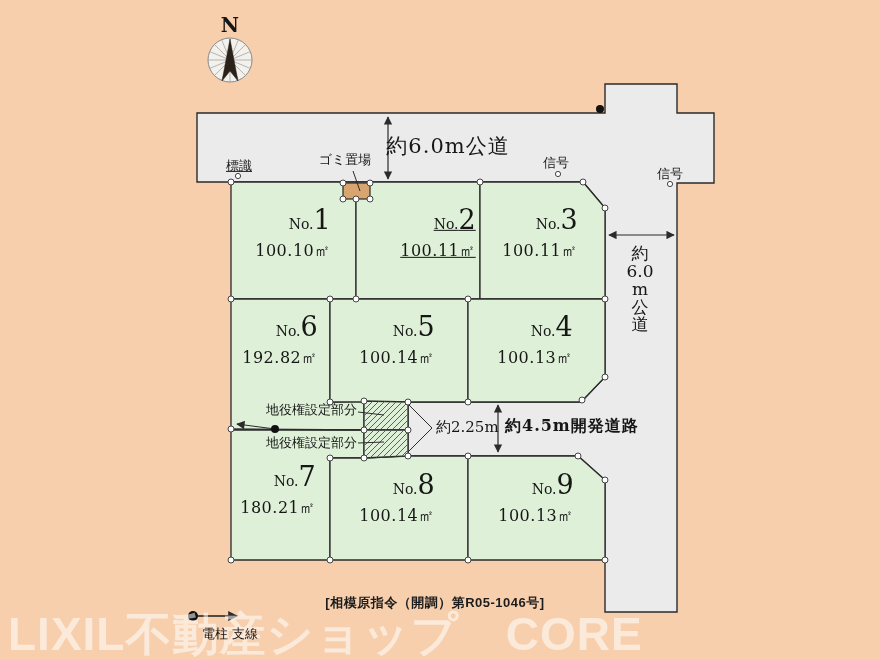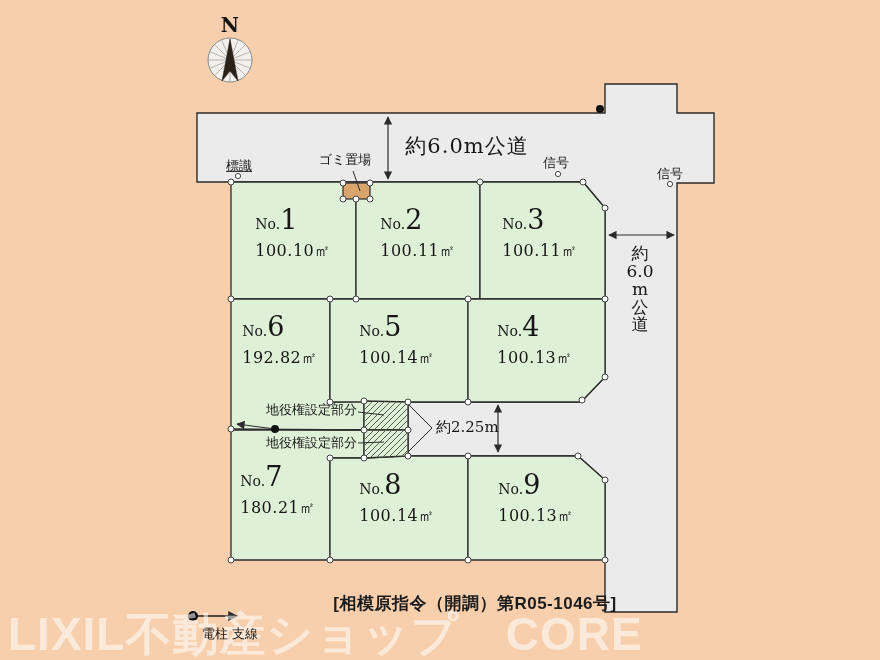--- a/index.html
+++ b/index.html
@@ -5,37 +5,37 @@
   html,body{margin:0;padding:0;}
   body{background:#f7cfad;}
   #stage{position:relative;width:880px;height:660px;background:#f7cfad;overflow:hidden;
          font-family:"DejaVu Serif","Liberation Serif",serif;}
   svg{position:absolute;left:0;top:0;}
   .txt{position:absolute;color:#161616;white-space:nowrap;transform:translate(-50%,-50%);
        font-family:"DejaVu Serif","Liberation Serif",serif;line-height:1.1;}
   .al{transform:translate(0,-50%);}          
   .ar{transform:translate(-100%,-50%);}      
   .f13{font-size:13px;}
-  .road-big{font-size:21px;letter-spacing:1px;margin-left:19px;}
+  .road-big{font-size:21px;letter-spacing:1px;}
   .dev-road{font-size:16px;font-weight:600;letter-spacing:1px;}
   .dim{font-size:15px;}
   .north{font-size:20px;font-weight:bold;}
   .vroad{position:absolute;left:640px;top:245px;transform:translateX(-50%);
          text-align:center;font-size:17px;line-height:1.05;color:#161616;}
   .vroad span{display:block;}
-  .lot-label{position:absolute;transform:translate(-50%,-50%);text-align:left;color:#161616;}
+  .lot-label{position:absolute;transform:translate(-50%,-50%);text-align:right;color:#161616;}
   .lot-no{font-size:14px;line-height:1;}
   .lot-no .num{font-size:27px;line-height:.9;}
   .lot-area{font-size:16px;margin-top:9px;letter-spacing:.5px;}
   .watermark{position:absolute;left:8px;top:604px;font-family:"Liberation Sans",sans-serif;
              font-weight:bold;font-size:46px;color:rgba(255,255,255,.55);
              letter-spacing:1px;white-space:nowrap;}
   .approval{position:absolute;left:435px;top:603px;transform:translate(-50%,-50%);
-            font-family:"Liberation Sans",sans-serif;font-weight:bold;font-size:17px;
-            color:#1c1c1c;white-space:nowrap;letter-spacing:.5px;margin-left:40px;}
+            font-family:"Liberation Sans",sans-serif;font-weight:bold;font-size:13px;
+            color:#1c1c1c;white-space:nowrap;letter-spacing:.5px;}
 </style>
 </head>
 <body>
 
 <div id="stage">
 
   <svg width="880" height="660" viewBox="0 0 880 660">
     <defs>
       <marker id="ah" viewBox="0 0 10 10" refX="9" refY="5" markerWidth="9" markerHeight="7" orient="auto-start-reverse">
         <path d="M0,0 L10,5 L0,10 z" fill="#2b2b2b"></path>
@@ -145,35 +145,36 @@
   <div class="txt north" style="left:230px;top:25px;">N</div>
 
   <div class="txt road-big" style="left:448px;top:147px;">約6.0m公道</div>
   <div class="vroad">
     <span>約</span>
     <span>6.0</span>
     <span>m</span>
     <span>公</span>
     <span>道</span>
   </div>
+  <div class="txt dev-road al" style="left:505px;top:426px;">約4.5m開発道路</div>
   <div class="txt dim al" style="left:436px;top:427px;">約2.25m</div>
 
   <div class="txt f13" style="left:239px;top:166px;text-decoration:underline;">標識</div>
   <div class="txt f13" style="left:345px;top:160px;">ゴミ置場</div>
   <div class="txt f13" style="left:556px;top:163px;">信号</div>
   <div class="txt f13" style="left:670px;top:174px;">信号</div>
   <div class="txt f13 ar" style="left:357px;top:410px;">地役権設定部分</div>
   <div class="txt f13 ar" style="left:357px;top:443px;">地役権設定部分</div>
   <div class="txt f13" style="left:230px;top:634px;">電柱 支線</div>
 
   <div class="lot-label" style="left:293px;top:235px;">
     <div class="lot-no"><span>No.</span><span class="num">1</span></div>
     <div class="lot-area">100.10㎡</div>
   </div>
-  <div class="lot-label" style="left:418px;top:235px;">
+  <div class="lot-label" style="left:438px;top:235px;text-decoration:underline;">
     <div class="lot-no"><span>No.</span><span class="num">2</span></div>
     <div class="lot-area">100.11㎡</div>
   </div>
   <div class="lot-label" style="left:540px;top:235px;">
     <div class="lot-no"><span>No.</span><span class="num">3</span></div>
     <div class="lot-area">100.11㎡</div>
   </div>
   <div class="lot-label" style="left:280px;top:342px;">
     <div class="lot-no"><span>No.</span><span class="num">6</span></div>
     <div class="lot-area">192.82㎡</div>

